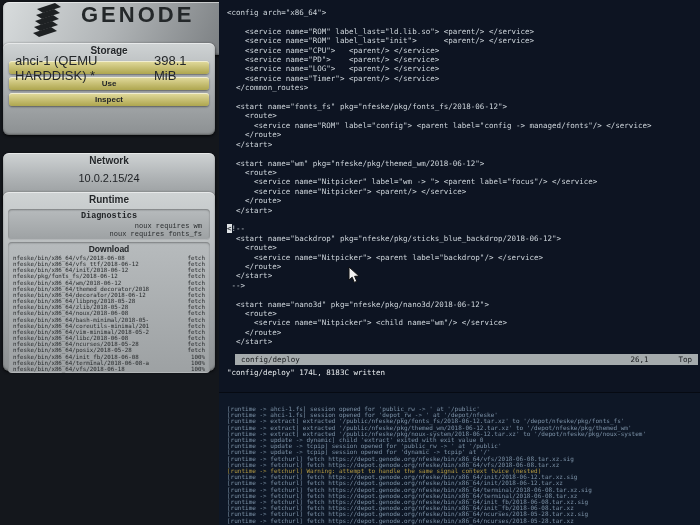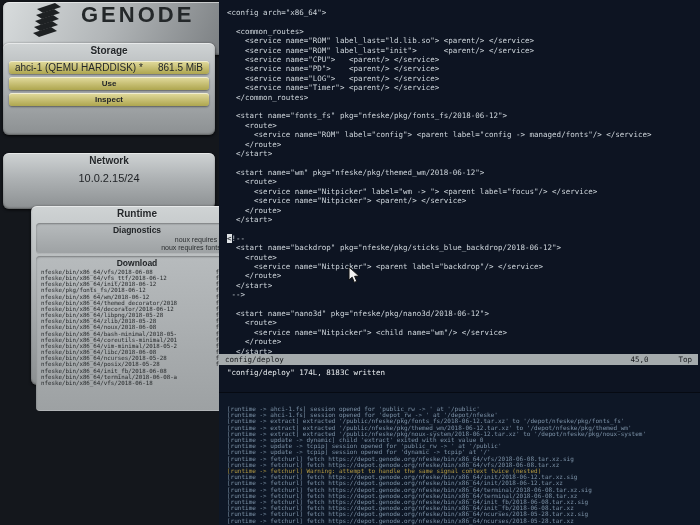--- a/index.html
+++ b/index.html
@@ -13,56 +13,56 @@
   .panel{
     position:absolute;left:3px;width:212px;border-radius:6px;
     background:linear-gradient(180deg,#cfd3d4 0%,#aeb2b4 45%,#8c9092 100%);
     box-shadow:0 1px 3px rgba(0,0,0,.8), inset 0 1px 0 rgba(255,255,255,.55), inset 0 -1px 2px rgba(0,0,0,.35);
   }
   .logo-panel{top:2px;height:53px;display:flex;align-items:flex-start;padding-left:24px;gap:12px;
     background:linear-gradient(115deg,#d8dcdd 0%,#b2b6b8 45%,#73777a 100%);}
   .logo-text{font-size:22px;font-weight:bold;letter-spacing:3px;color:#24282a;}
   .storage-panel{top:43px;height:92px;}
   .network-panel{top:153px;height:56px;}
-  .runtime-panel{top:206px;height:179px;margin-left:28px;}
+  .runtime-panel{top:192px;height:179px;}
   .panel-title{
     height:15px;line-height:15px;text-align:center;
     font-size:10px;font-weight:bold;color:#24272a;
     text-shadow:0 1px 0 rgba(255,255,255,.35);
   }
   .btn{
     display:flex;align-items:center;justify-content:center;
     height:13px;margin:3px 6px;border-radius:3px;
     font-size:8px;font-weight:bold;color:#24272a;
     box-shadow:0 1px 2px rgba(0,0,0,.45), inset 0 1px 0 rgba(255,255,255,.55);
   }
   .yellow{background:linear-gradient(180deg,#e3dc9f,#c3bb6e 60%,#aea64f);}
   .gray{background:linear-gradient(180deg,#d3d7d8,#b2b6b8 60%,#9a9ea0);}
-  .row{justify-content:space-between;padding:0 6px;font-weight:normal;font-size:10px;}
+  .row{justify-content:space-between;padding:0 6px;font-weight:normal;font-size:13px;}
   .net-options{display:flex;gap:4px;margin:2px 6px;}
   .net-options .btn{flex:1;margin:0;}
   .ip{margin-top:4px;text-align:center;font-size:11px;color:#1e2124;}
   .subpanel{
     margin:2px 5px;border-radius:4px;
     background:linear-gradient(180deg,#b7bbbd,#9da1a3);
     box-shadow:inset 0 1px 2px rgba(0,0,0,.35), inset 0 -1px 0 rgba(255,255,255,.25);
   }
   .sub-title{font-size:8.5px;font-weight:bold;text-align:center;color:#222528;padding:2px 0 1px;}
   .diag-item{text-align:right;padding-right:8px;font-size:7px;line-height:8px;color:#2b2e30;}
-  .diagnostics{height:31px;}
-  .download{height:155px;overflow:hidden;}
+  .diagnostics{height:31px;font-family:Liberation Mono, monospace;}
+  .download{height:131px;overflow:hidden;}
   .dl-row{display:flex;justify-content:space-between;padding:0 5px;
     font:5.8px/6.15px "DejaVu Sans Mono",monospace;color:#26292b;}
   
   .terminal{position:absolute;left:219px;top:0;width:481px;height:525px;background:#0d1422;}
   .editor{position:absolute;left:0;top:0;width:100%;padding:8px 0 0 8px;box-sizing:border-box;}
   .ed-line{white-space:pre;font:7.5px/9.4px "DejaVu Sans Mono",monospace;color:#cfd6dc;}
   .cursor{background:#dfe3e6;color:#10141c;}
   .statusline{
-    position:absolute;top:354px;left:0;right:2px;height:11px;
+    position:absolute;top:354px;left:16px;right:2px;height:11px;
     display:flex;align-items:center;padding:0 6px;
     background:#a5abad;color:#17191c;font:7.5px/11px "DejaVu Sans Mono",monospace;
   }
   .sl-pos{margin-left:auto;}
   .sl-top{margin-left:30px;}
   .vim-message{position:absolute;top:368px;left:8px;
     font:7.5px/10px "DejaVu Sans Mono",monospace;color:#e9edf0;white-space:pre;}
   .log-panel{position:absolute;top:392px;left:0;right:0;bottom:0;
     background:#0e1726;border-top:1px solid #060a12;}
   .log{padding:13px 0 0 8px;}
@@ -88,21 +88,21 @@
         </g>
       </svg>
     </span>
     <span class="logo-text">GENODE</span>
   </div>
 
   <div class="panel storage-panel">
     <div class="panel-title">Storage</div>
     <div class="btn row yellow">
       <span>ahci-1 (QEMU HARDDISK) *</span>
-      <span>861.5 MiB</span>
+      <span>398.1 MiB</span>
     </div>
     <div class="btn yellow">Use</div>
     <div class="btn yellow">Inspect</div>
   </div>
 
   <div class="panel network-panel">
     <div class="panel-title">Network</div>
     <div class="ip">10.0.2.15/24</div>
   </div>
 
@@ -197,21 +197,20 @@
         </div>
     </div>
   </div>
 
 </div>
 
 <div class="terminal">
   <div class="editor" id="editor">
       <div class="ed-line">&lt;config arch="x86_64"&gt;</div>
       <div class="ed-line">&nbsp;</div>
-      <div class="ed-line">  &lt;common_routes&gt;</div>
       <div class="ed-line">    &lt;service name="ROM" label_last="ld.lib.so"&gt; &lt;parent/&gt; &lt;/service&gt;</div>
       <div class="ed-line">    &lt;service name="ROM" label_last="init"&gt;      &lt;parent/&gt; &lt;/service&gt;</div>
       <div class="ed-line">    &lt;service name="CPU"&gt;   &lt;parent/&gt; &lt;/service&gt;</div>
       <div class="ed-line">    &lt;service name="PD"&gt;    &lt;parent/&gt; &lt;/service&gt;</div>
       <div class="ed-line">    &lt;service name="LOG"&gt;   &lt;parent/&gt; &lt;/service&gt;</div>
       <div class="ed-line">    &lt;service name="Timer"&gt; &lt;parent/&gt; &lt;/service&gt;</div>
       <div class="ed-line">  &lt;/common_routes&gt;</div>
       <div class="ed-line">&nbsp;</div>
       <div class="ed-line">  &lt;start name="fonts_fs" pkg="nfeske/pkg/fonts_fs/2018-06-12"&gt;</div>
       <div class="ed-line">    &lt;route&gt;</div>
@@ -236,21 +235,21 @@
       <div class="ed-line">&nbsp;</div>
       <div class="ed-line">  &lt;start name="nano3d" pkg="nfeske/pkg/nano3d/2018-06-12"&gt;</div>
       <div class="ed-line">    &lt;route&gt;</div>
       <div class="ed-line">      &lt;service name="Nitpicker"&gt; &lt;child name="wm"/&gt; &lt;/service&gt;</div>
       <div class="ed-line">    &lt;/route&gt;</div>
       <div class="ed-line">  &lt;/start&gt;</div>
     </div>
 
   <div class="statusline">
     <span class="sl-file">config/deploy</span>
-    <span class="sl-pos">45,0</span>
+    <span class="sl-pos">26,1</span>
     <span class="sl-top">Top</span>
   </div>
 
   <div class="vim-message">"config/deploy" 174L, 8183C written</div>
 
   <div class="log-panel">
     <div class="log" id="log">
         <div class="log-line">[runtime -&gt; ahci-1.fs] session opened for 'public_rw -&gt; ' at '/public'</div>
         <div class="log-line">[runtime -&gt; ahci-1.fs] session opened for 'depot_rw -&gt; ' at '/depot/nfeske'</div>
         <div class="log-line">[runtime -&gt; extract] extracted '/public/nfeske/pkg/fonts_fs/2018-06-12.tar.xz' to '/depot/nfeske/pkg/fonts_fs'</div>

